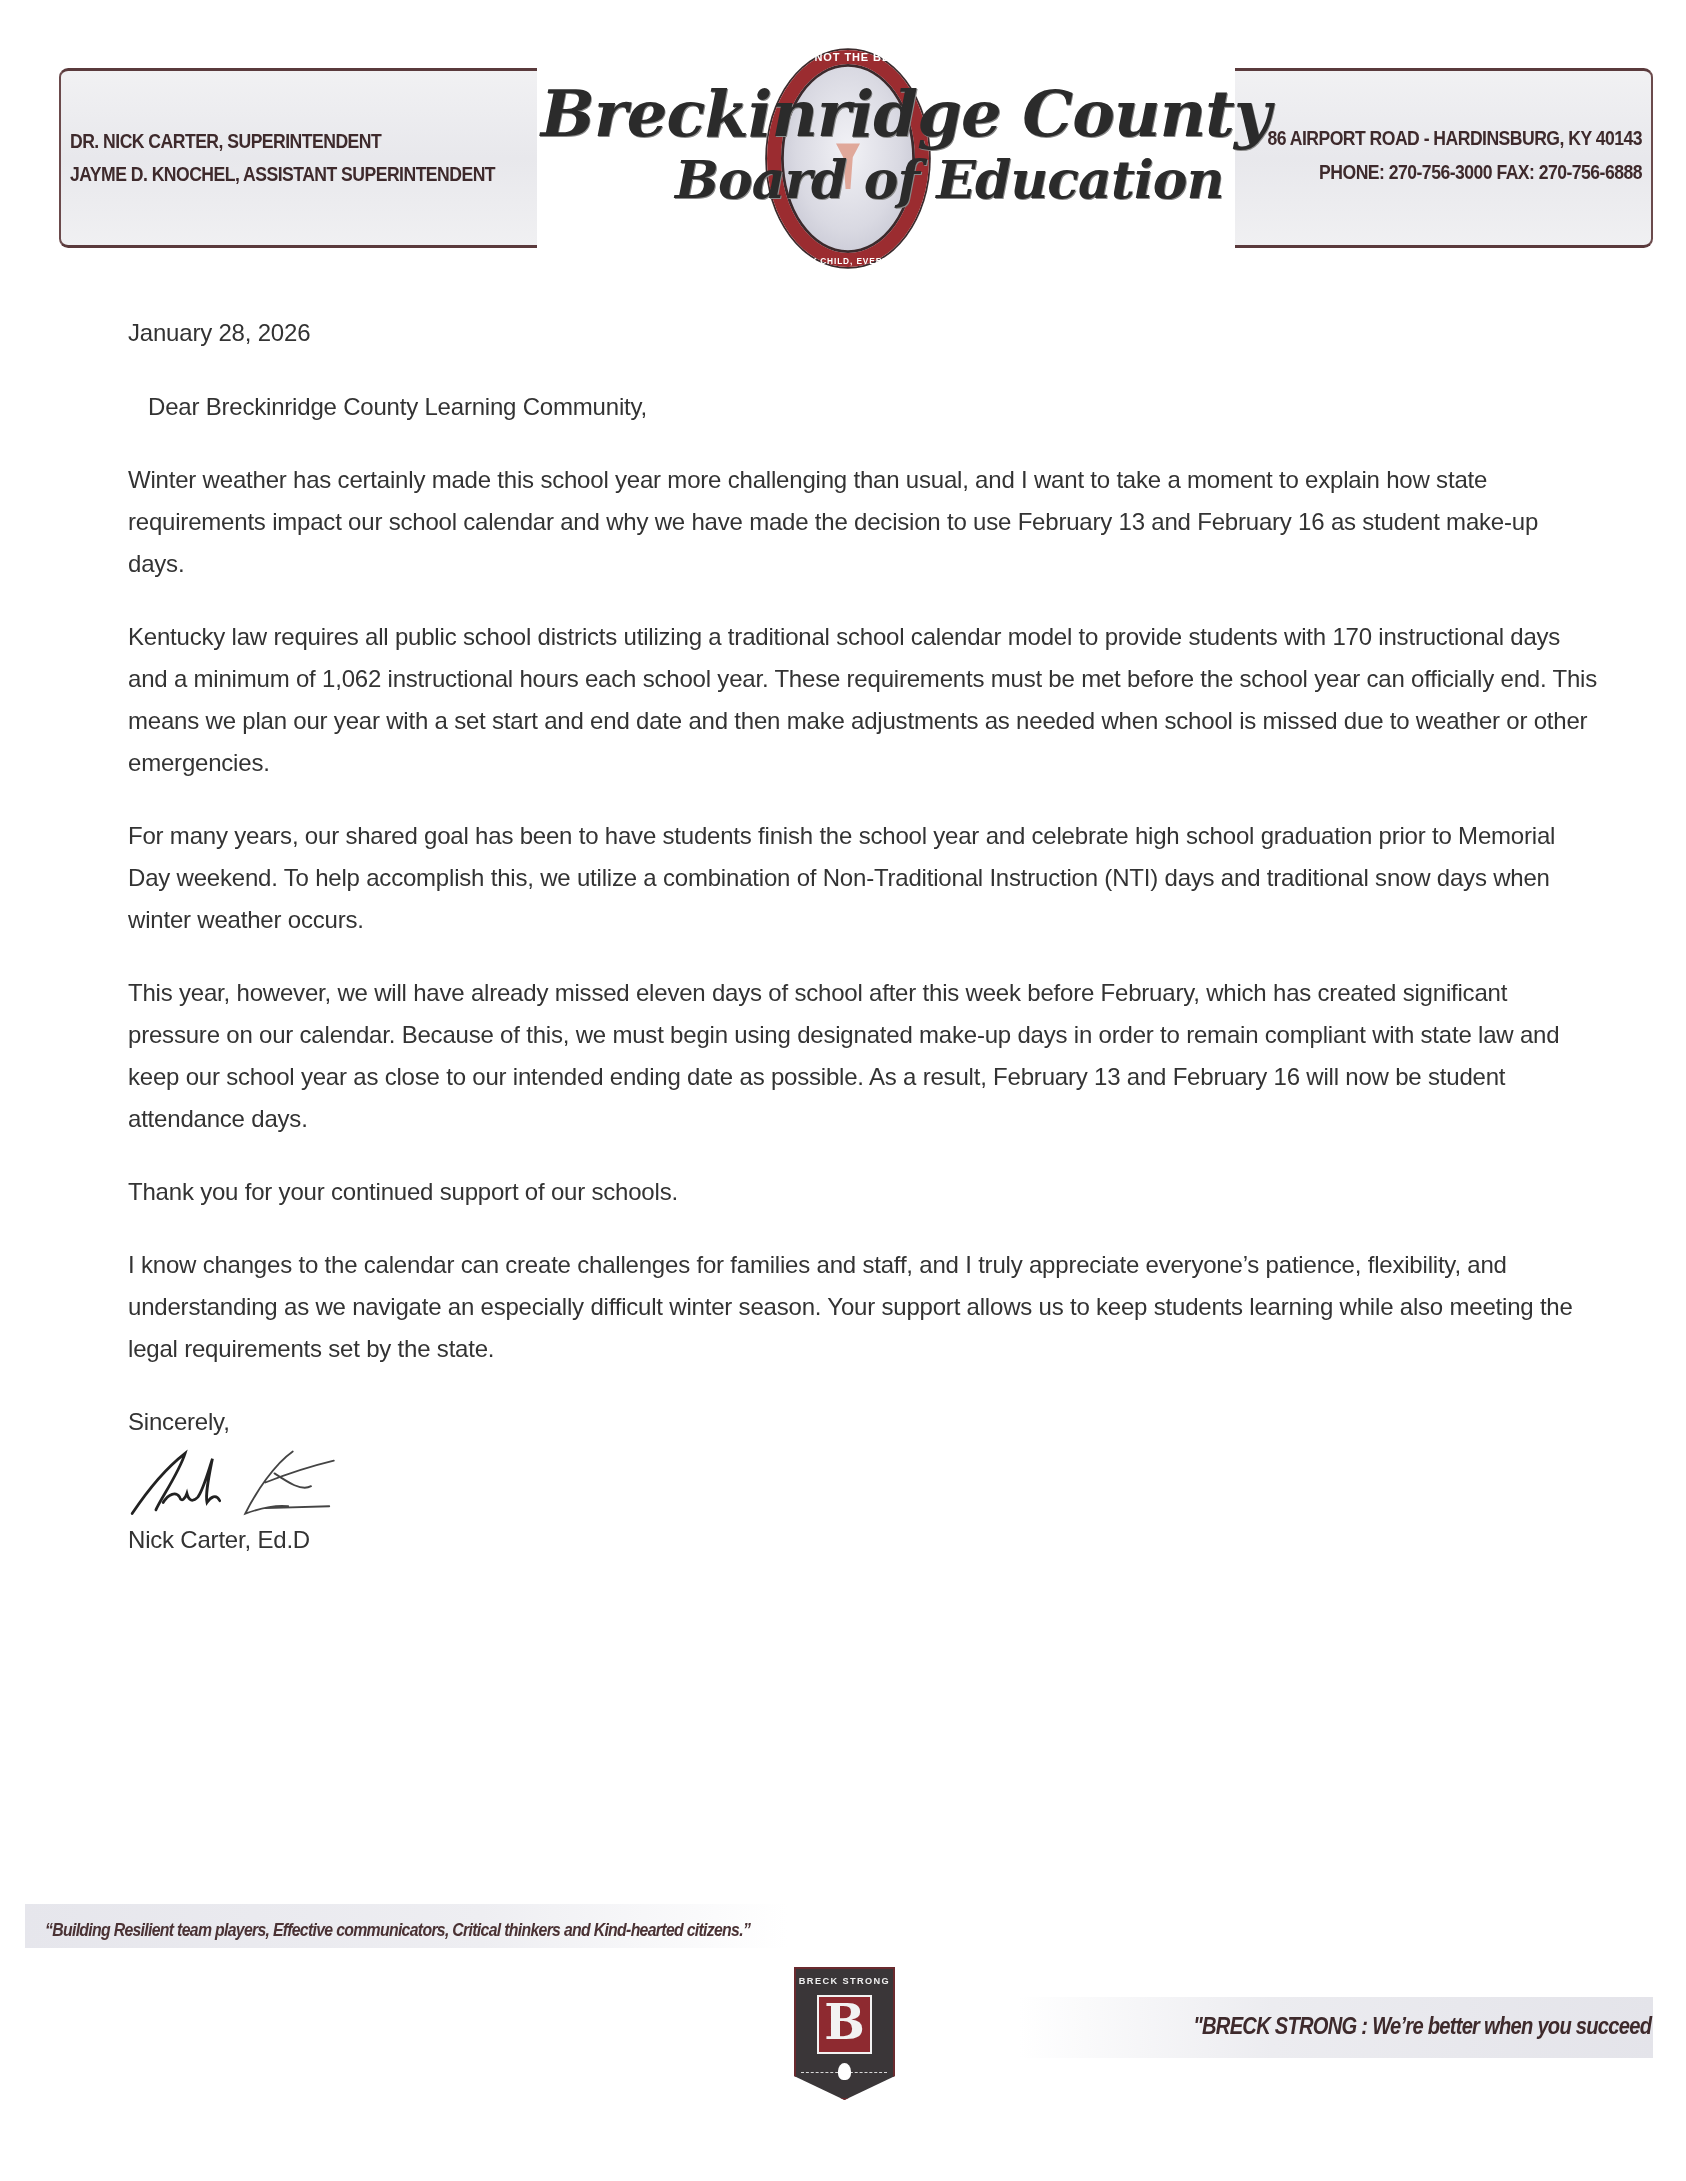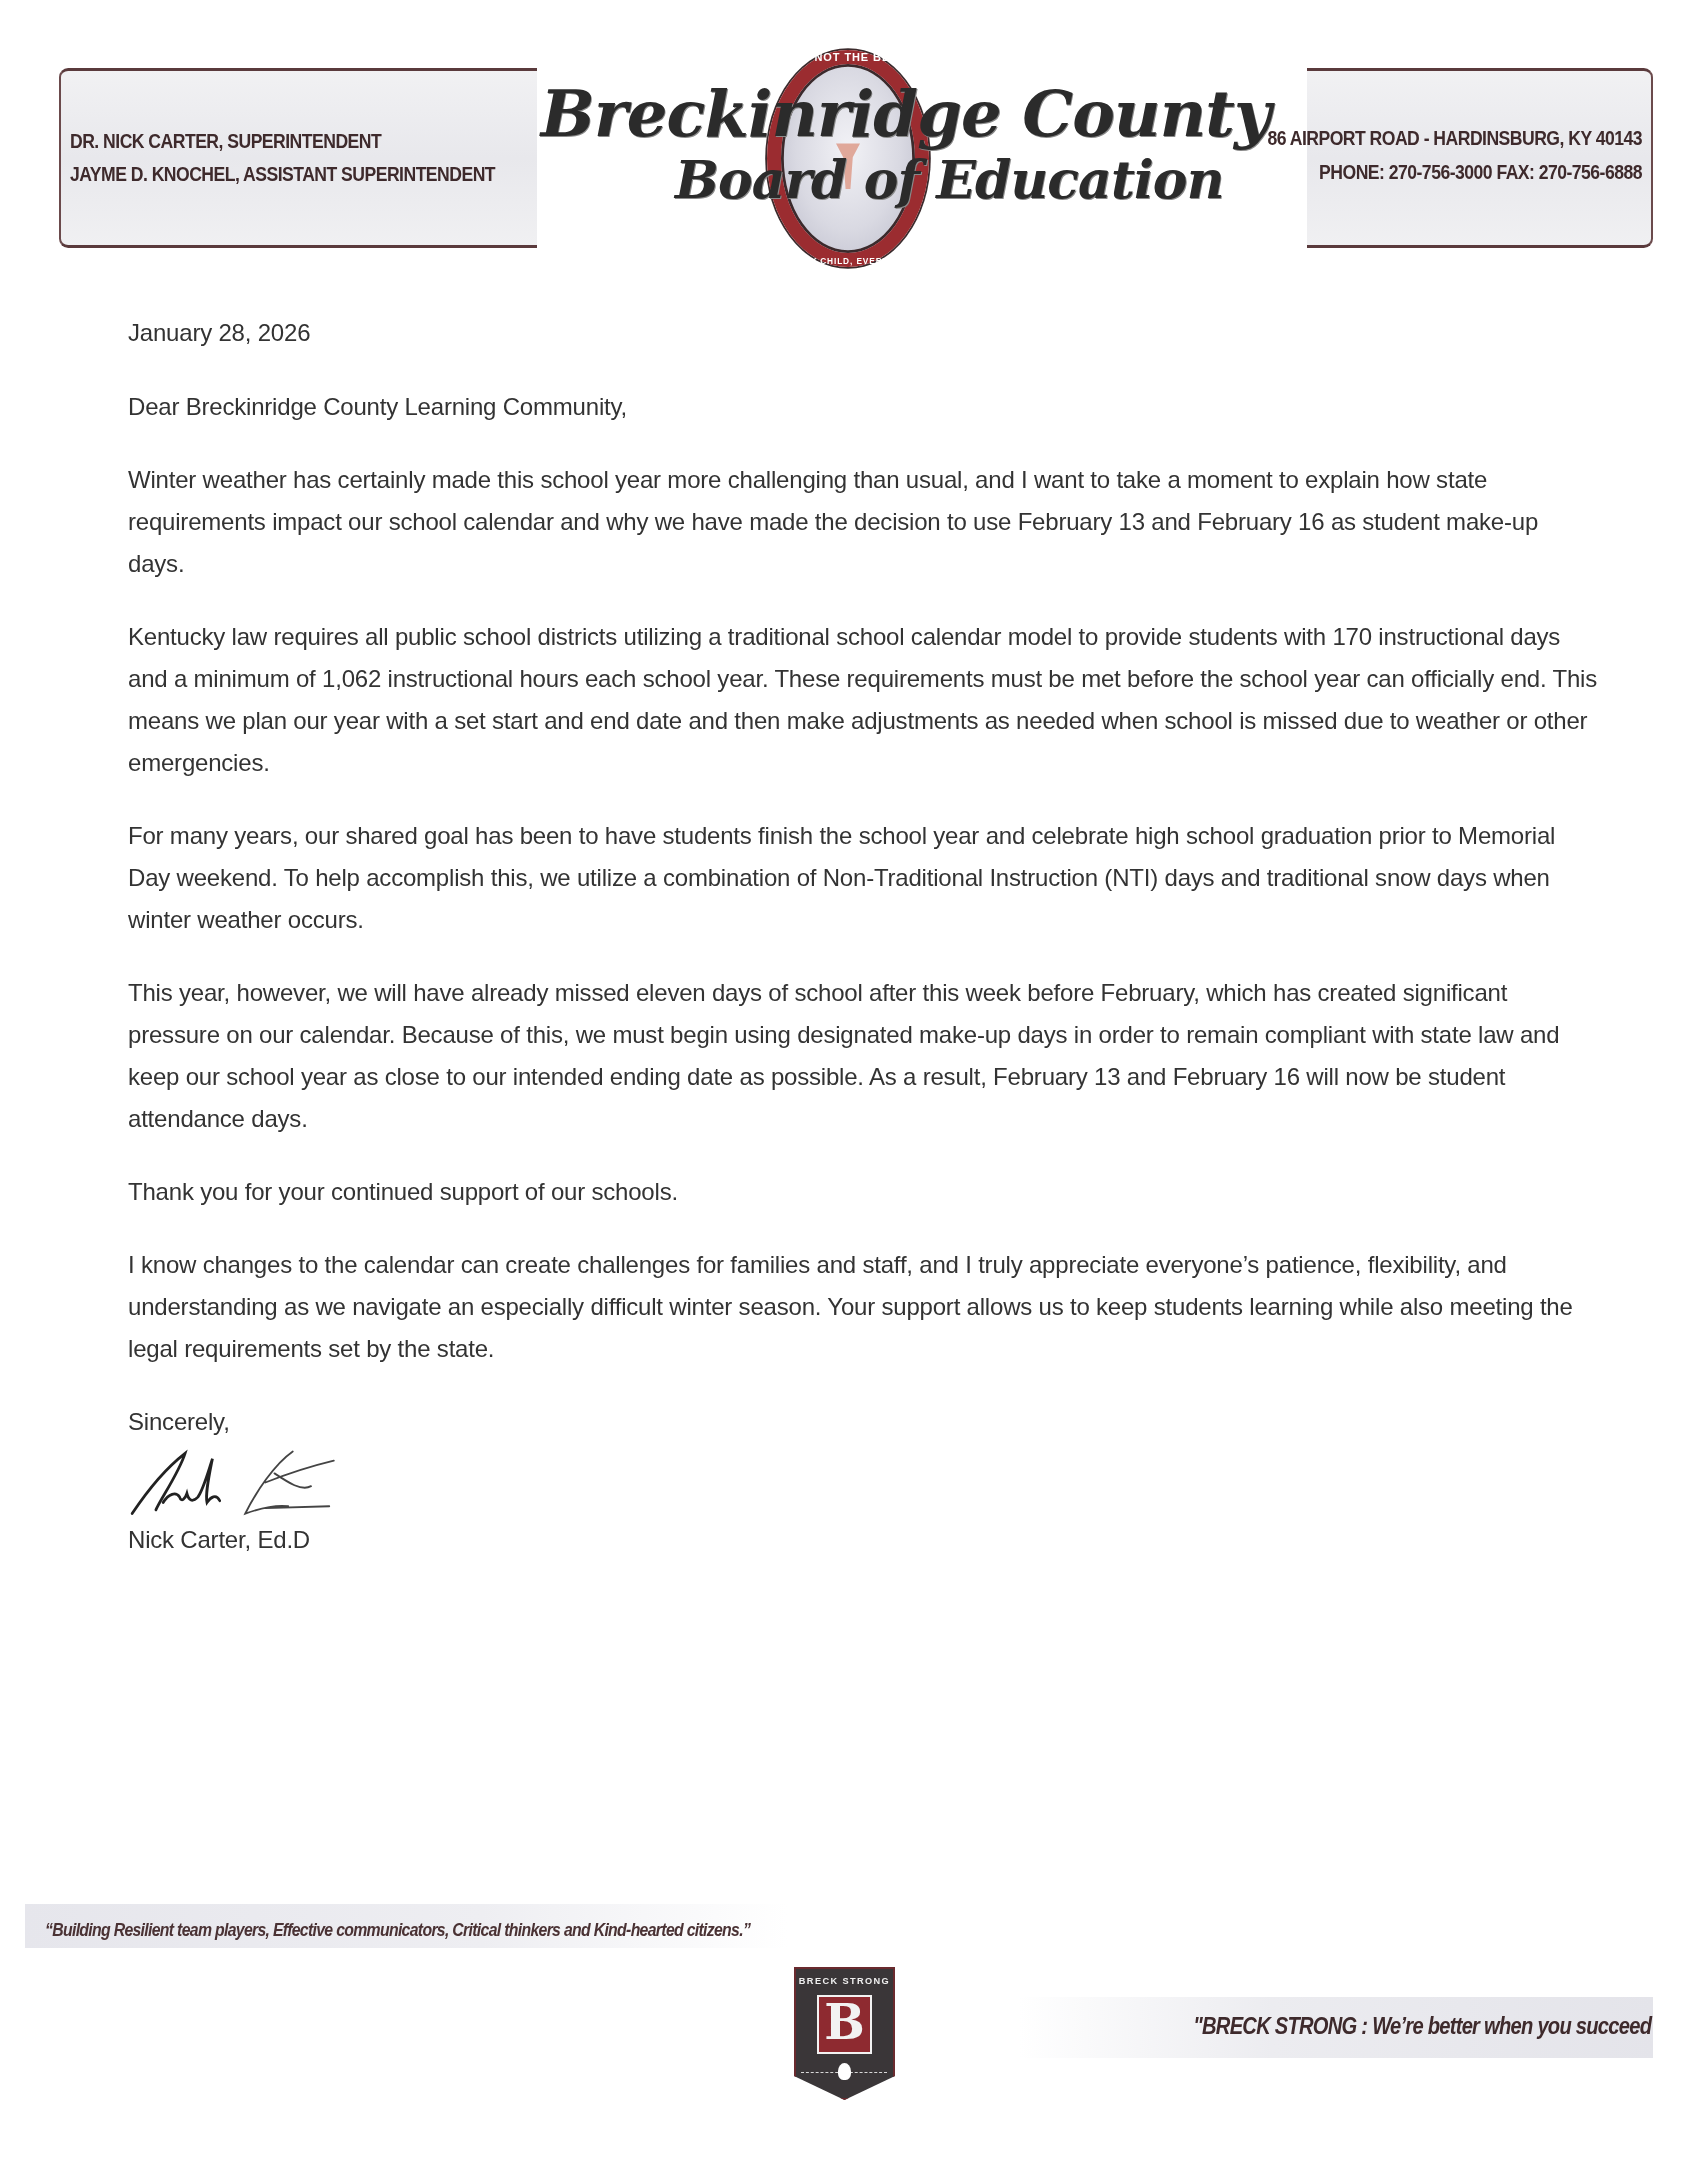--- a/index.html
+++ b/index.html
@@ -24,21 +24,21 @@
       letter-spacing: -0.6px; transform: scaleX(0.88); transform-origin: left;
       white-space: nowrap;
     }
     .lh-right {
       position: absolute; right: 11px; top: 53px; width: 478px; text-align: right;
       font-weight: bold; font-size: 20px; line-height: 34px; color: #3e2a2c;
       letter-spacing: -0.6px; transform: scaleX(0.88); transform-origin: right;
       white-space: nowrap;
     }
     .lh-center {
-      position: absolute; left: 478px; top: -29px; width: 770px; height: 239px;
+      position: absolute; left: 478px; top: -29px; width: 698px; height: 239px;
       background: #ffffff;
     }
     .seal {
       position: absolute; left: 230px; top: 11px; width: 162px; height: 217px;
       border-radius: 50%;
       background: radial-gradient(ellipse at 50% 45%, #f2f2f6 0%, #d9d9e2 55%, #b9b9c8 100%);
       border: 14.7px solid #9b2c30;
       box-shadow: 0 0 0 2.8px #3b2a2c inset, 0 0 0 1.8px #3b2a2c;
     }
     .seal-torch {
@@ -66,21 +66,21 @@
     }
 
     
     .letter-body {
       position: absolute; left: 128px; top: 312px; width: 1469px;
       font-family: "Liberation Sans", sans-serif; font-size: 24px; line-height: 42px;
       color: #333333; letter-spacing: -0.2px;
     }
     .letter-body p { margin-bottom: 31px; }
     .date { margin-bottom: 32px !important; }
-    .salutation { margin-bottom: 31px !important; }
+    .salutation { margin-bottom: 31px !important; margin-left: 20px; }
     .closing-block { margin-top: 0; }
     .valediction { margin-bottom: 3.7px; }
     .signature {
       width: 220px; height: 73px; display: block; margin: 1.8px 0 0 0;
     }
     .sig-line { line-height: 41px; }
 
     
     .footer-left {
       position: absolute; left: 25px; top: 1904px; width: 762px; height: 44px;

